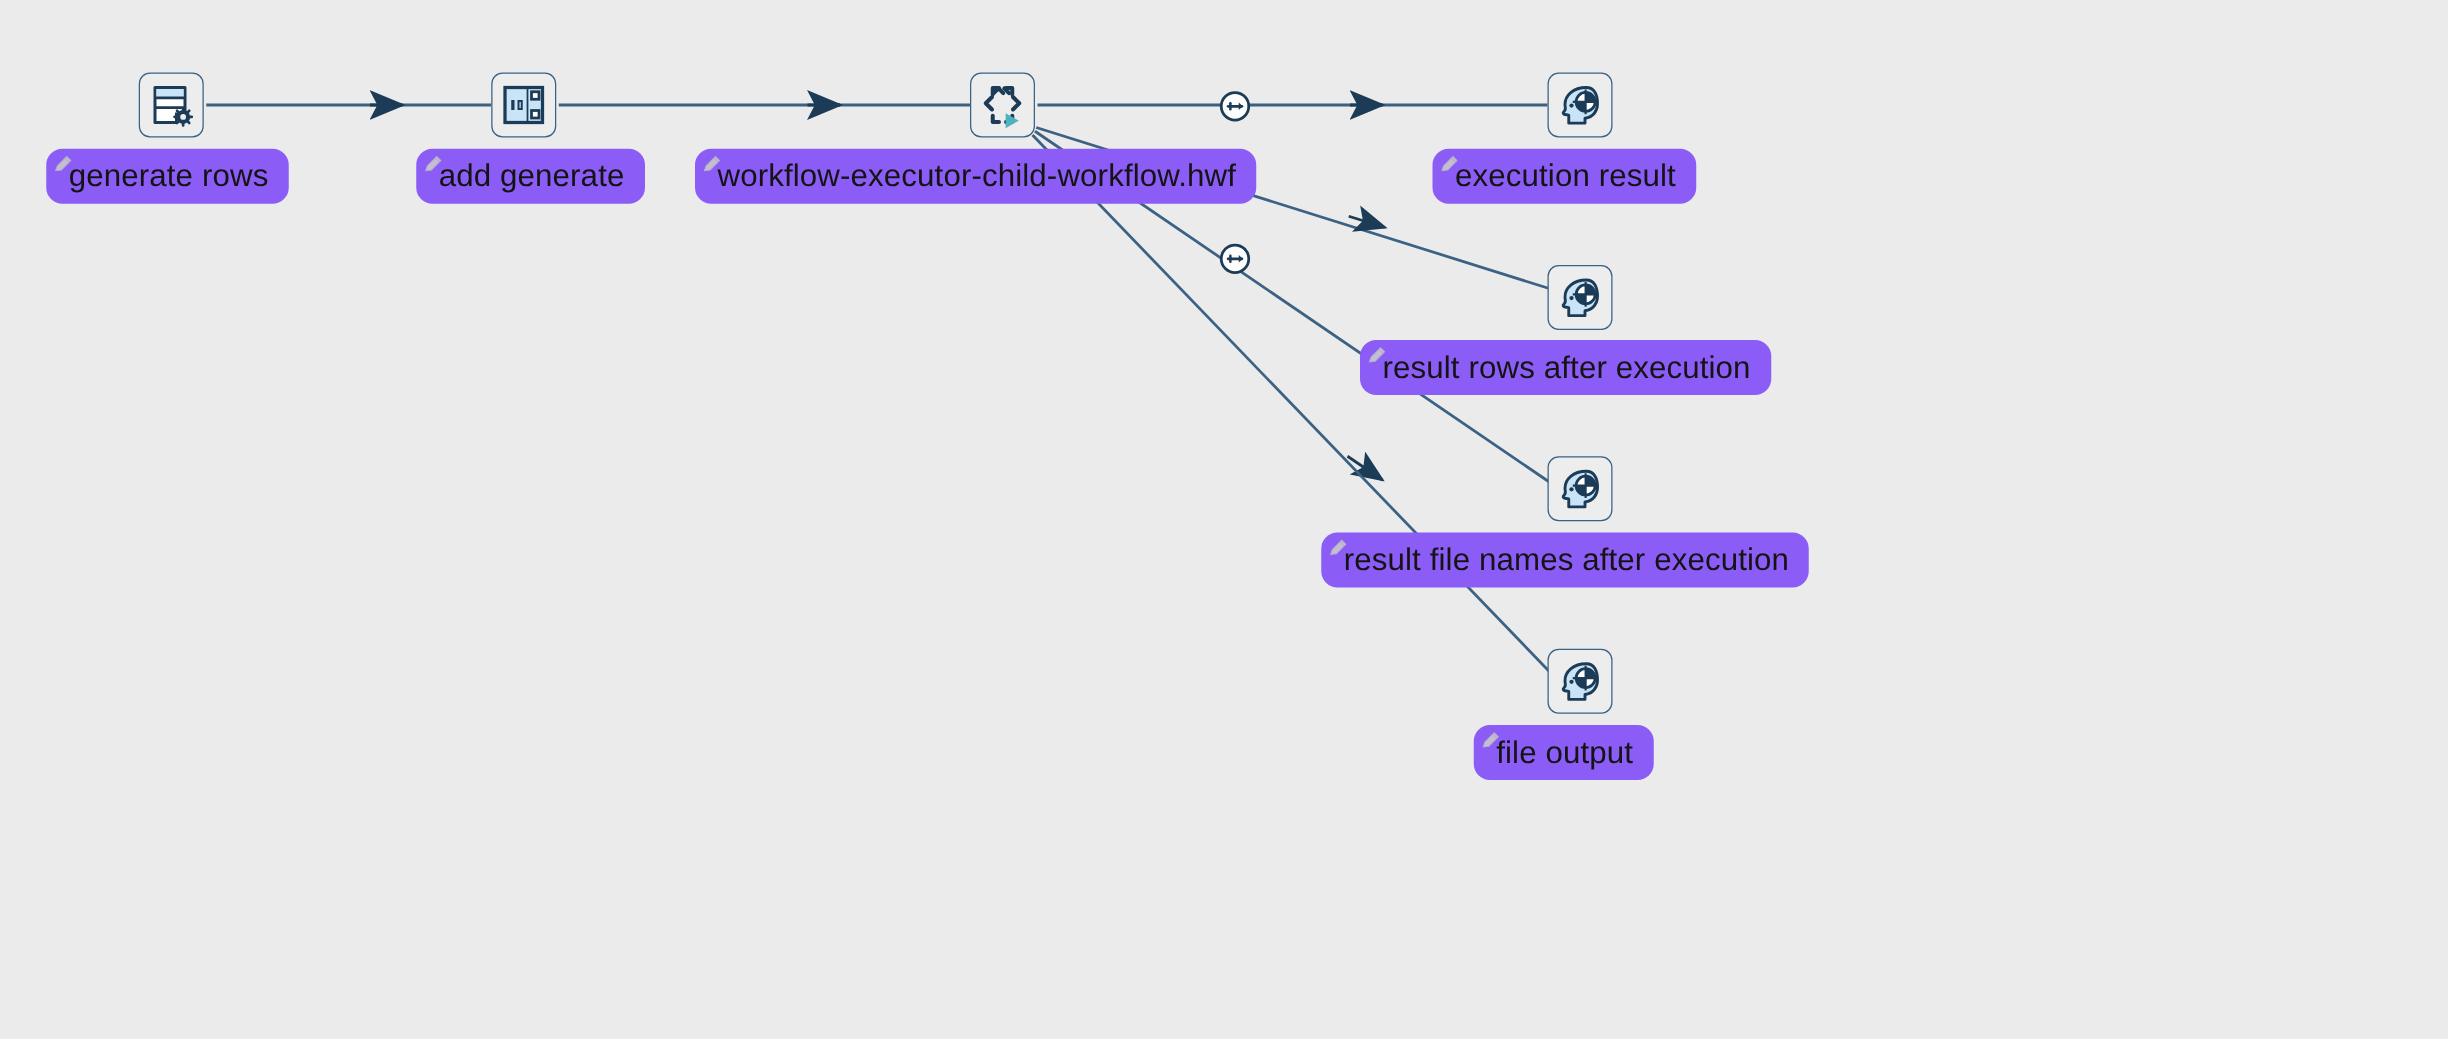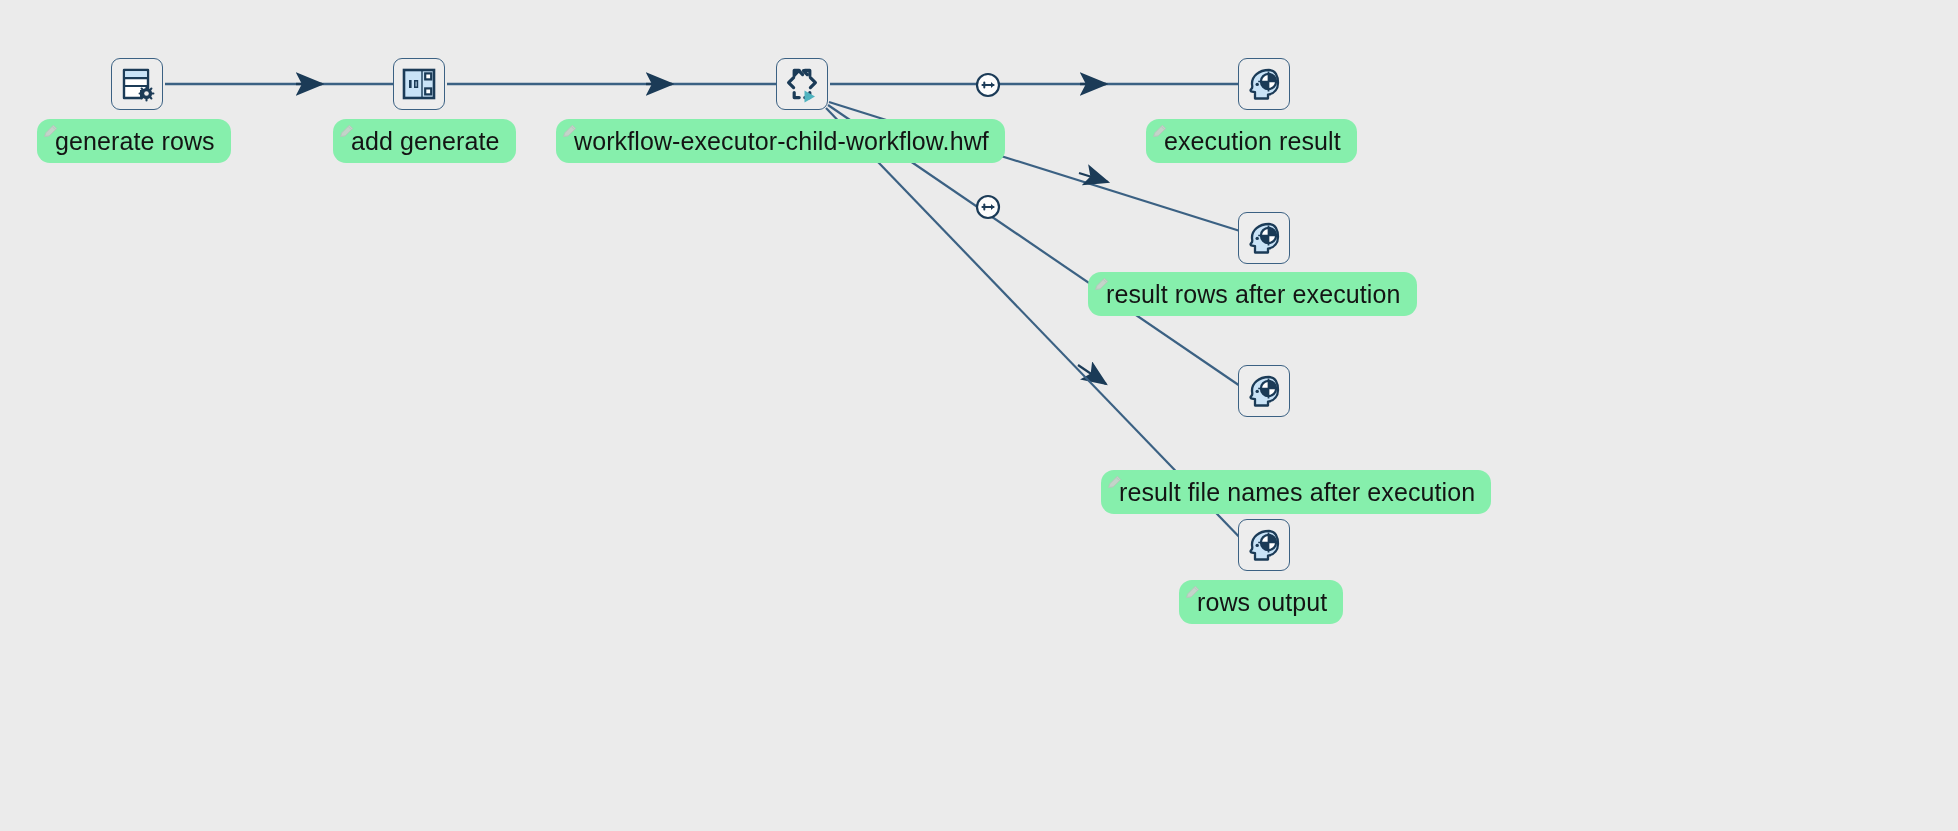--- a/index.html
+++ b/index.html
@@ -27,21 +27,21 @@
     background:#ededed;
     z-index:3;
     display:flex;align-items:center;justify-content:center;
   }
   .node svg{display:block;}
 
   
   .label{
     position:absolute;
     z-index:4;
-    background:#86efac;
+    background:#8b5cf6;
     border-radius:13px;
     height:44px;
     display:flex;align-items:center;
     padding:0 16px 0 18px;
     font-size:25px;
     color:#141414;
     white-space:nowrap;
     letter-spacing:.1px;
   }
   .label .pencil{
@@ -249,29 +249,29 @@
   </div>
 
   <div class="label" style="left:1088px;top:272px;justify-content:center;">
     <svg class="pencil" viewBox="0 0 20 20">
       <path d="M3,17 L4.6,12.6 L13.4,3.8 L17.2,7.6 L8.4,16.4 Z" fill="#cfcfcf" stroke="#bdbdbd" stroke-width="1"></path>
       <path d="M12,5.2 L15.8,9" stroke="#bdbdbd" stroke-width="1"></path>
     </svg>
     <span class="txt">result rows after execution</span>
   </div>
 
-  <div class="label" style="left:1101px;top:426px;margin-top:44px;">
+  <div class="label" style="left:1057px;top:426px;">
     <svg class="pencil" viewBox="0 0 20 20">
       <path d="M3,17 L4.6,12.6 L13.4,3.8 L17.2,7.6 L8.4,16.4 Z" fill="#cfcfcf" stroke="#bdbdbd" stroke-width="1"></path>
       <path d="M12,5.2 L15.8,9" stroke="#bdbdbd" stroke-width="1"></path>
     </svg>
     <span class="txt">result file names after execution</span>
   </div>
 
   <div class="label" style="left:1179px;top:580px;">
     <svg class="pencil" viewBox="0 0 20 20">
       <path d="M3,17 L4.6,12.6 L13.4,3.8 L17.2,7.6 L8.4,16.4 Z" fill="#cfcfcf" stroke="#bdbdbd" stroke-width="1"></path>
       <path d="M12,5.2 L15.8,9" stroke="#bdbdbd" stroke-width="1"></path>
     </svg>
-    <span class="txt">rows output</span>
+    <span class="txt">file output</span>
   </div>
 
 </div>
 
 </body></html>

